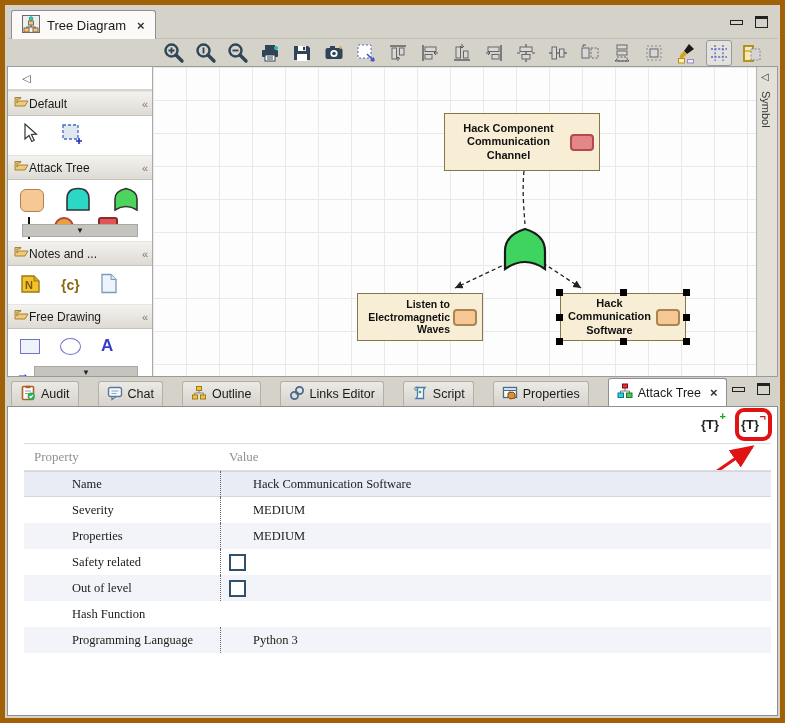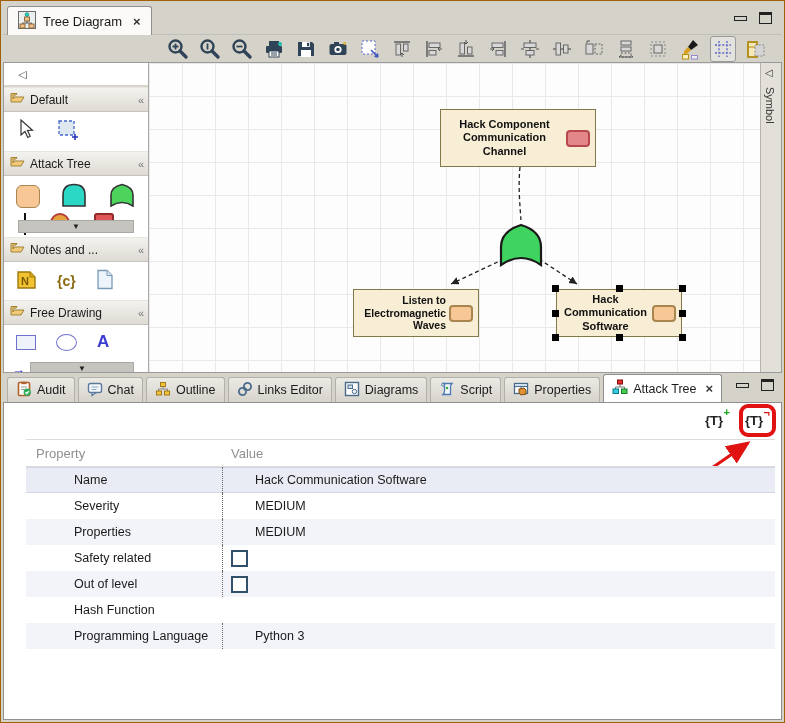--- a/index.html
+++ b/index.html
@@ -1,37 +1,37 @@
 <!DOCTYPE html>
 <html><head>
 <meta charset="utf-8">
 <style>
   html,body{margin:0;padding:0;background:#c9c6bf;}
   body{font-family:"Liberation Sans","DejaVu Sans",sans-serif;}
-  .window{position:relative;width:785px;height:723px;background:#d5d2ca;border:1px solid #a16207;box-sizing:border-box;overflow:hidden;}
+  .window{position:relative;width:785px;height:723px;background:#d5d2ca;border:5px solid #a16207;box-sizing:border-box;overflow:hidden;}
 
   
   .editor-tabbar{position:absolute;left:2px;top:4px;right:2px;height:29px;border-bottom:1px solid #c2bfb8;}
   .editor-tab{position:absolute;left:4px;top:1px;height:28px;background:#fbfaf8;border:1px solid #8f8f8f;border-bottom:none;border-radius:3px 3px 0 0;display:flex;align-items:center;gap:7px;padding:0 10px;font-size:13px;color:#1a1a1a;}
   .tab-close{color:#333;font-size:13px;font-weight:bold;cursor:pointer;margin-left:4px;}
   .minmax{position:absolute;right:10px;top:7px;display:flex;gap:12px;align-items:center;}
   .btn-min{width:13px;height:5px;border:1px solid #222;box-sizing:border-box;}
   .btn-max{width:13px;height:12px;border:1px solid #222;border-top:3px solid #222;box-sizing:border-box;}
 
   
   .toolbar{position:absolute;left:2px;top:34px;right:2px;height:27px;display:flex;justify-content:flex-end;align-items:center;gap:8px;padding-right:14px;box-sizing:border-box;}
   .tool{width:24px;height:24px;display:flex;align-items:center;justify-content:center;border-radius:3px;}
   .tool svg{display:block;}
   .tool.pressed{background:#e4e2dc;border:1px solid #9a9a9a;}
 
   
   .main{position:absolute;left:2px;top:61px;right:2px;height:311px;background:#fff;border:1px solid #9a9a9a;box-sizing:border-box;}
   .palette{position:absolute;left:0;top:0;bottom:0;width:144px;background:#fff;border-right:1px solid #aaa;overflow:hidden;font-size:12px;}
   .pal-top{height:22px;border-bottom:2px solid #d8d5ce;display:flex;align-items:center;padding-left:14px;color:#444;font-size:11px;}
-  .pal-header{height:23px;background:linear-gradient(#f4f2ee,#dedbd4);border-bottom:1px solid #c6c3bc;border-top:1px solid #e8e5de;display:flex;align-items:center;gap:5px;padding:0 6px;color:#1a1a1a;}
+  .pal-header{height:23px;background:linear-gradient(#f4f2ee,#dedbd4);border-bottom:1px solid #c6c3bc;border-top:1px solid #e8e5de;display:flex;align-items:center;padding:0 6px;color:#1a1a1a;}
   .pal-header .pin{margin-left:auto;color:#777;font-size:11px;letter-spacing:-2px;}
   .pal-row{display:flex;align-items:center;gap:20px;padding:7px 12px;}
   .pal-scrollwrap{position:relative;height:24px;margin:0;overflow:hidden;}
   .pal-scrollwrap .shapes{display:flex;align-items:flex-start;gap:24px;padding:0 20px;}
   .scrollbar-h{position:absolute;left:14px;right:14px;bottom:4px;height:11px;background:#c6c4bf;border:1px solid #aaa8a3;display:flex;align-items:center;justify-content:center;font-size:8px;color:#222;}
   .blue-arrow{position:absolute;left:8px;bottom:3px;color:#2b2bd6;font-size:13px;font-weight:bold;line-height:1;}
   .vline{width:2px;height:22px;background:#111;}
   .half-orange{width:20px;height:20px;border-radius:50%;background:#e8a23c;border:2px solid #b34040;box-sizing:border-box;}
   .red-shape{width:20px;height:14px;background:#e05555;border:2px solid #8f2a2a;border-radius:3px;box-sizing:border-box;}
   .swatch-node{width:32px;height:23px;background:#f7c795;border:1.5px solid #a9854f;border-radius:6px;box-sizing:border-box;}
@@ -48,35 +48,35 @@
   .node{position:absolute;background:#f7eed5;border:1.5px solid #847748;display:flex;align-items:center;padding:3px 5px;box-sizing:border-box;gap:3px;}
   .node-label{flex:1;text-align:center;font-weight:bold;font-size:11px;line-height:1.22;color:#111;}
   .badge{width:24px;height:17px;border-radius:4px;box-sizing:border-box;flex:none;}
   .badge.red{background:#e4878b;border:2px solid #b5494e;}
   .badge.orange{background:#f7c795;border:2px solid #a9854f;}
   .handle{position:absolute;width:7px;height:7px;background:#000;}
   .diagram-svg{position:absolute;left:0;top:0;pointer-events:none;}
 
   
   .bottom-panel{position:absolute;left:2px;top:373px;right:2px;bottom:2px;}
-  .panel-tabbar{position:relative;height:28px;display:flex;align-items:flex-end;gap:3px;padding-left:4px;}
+  .panel-tabbar{position:relative;height:28px;display:flex;align-items:flex-end;gap:19px;padding-left:4px;}
   .ptab{height:24px;display:flex;align-items:center;gap:5px;padding:0 8px;font-size:12.5px;color:#1a1a1a;border:1px solid #b3b0a9;border-bottom:none;border-radius:3px 3px 0 0;background:linear-gradient(#eceae5,#d6d3cc);}
   .ptab.selected{background:#fff;border-color:#8f8f8f;height:27px;}
   .panel-minmax{position:absolute;right:8px;top:5px;display:flex;gap:12px;align-items:center;}
   .panel-body{position:absolute;left:0;right:0;top:28px;bottom:0;background:#fff;border:1px solid #8f8f8f;box-sizing:border-box;}
   .panel-toolbar{position:absolute;top:0;left:0;right:0;height:34px;display:flex;justify-content:flex-end;align-items:center;gap:14px;padding-right:14px;box-sizing:border-box;}
   .tag-btn{position:relative;font-size:13px;font-weight:bold;color:#222;padding:3px 4px;}
   .tag-btn .mark{position:absolute;top:-4px;right:-3px;font-size:11px;font-weight:bold;}
   .tag-btn .mark.green{color:#18a818;}
   .tag-btn .mark.red{color:#d81515;}
   .red-ring{position:absolute;top:1px;right:5px;width:37px;height:33px;border:4px solid #e11212;border-radius:9px;box-sizing:border-box;pointer-events:none;}
   .annotation{position:absolute;left:570px;top:62px;width:168px;color:#e11212;font-weight:bold;font-size:15px;line-height:1.35;}
   .anno-arrow{position:absolute;left:640px;top:30px;width:140px;height:48px;overflow:visible;pointer-events:none;}
 
-  .prop-table{position:absolute;left:22px;right:6px;top:36px;font-size:12.5px;color:#1a1a1a;}
+  .prop-table{position:absolute;left:16px;right:6px;top:36px;font-size:12.5px;color:#1a1a1a;font-family:Liberation Serif, serif;}
   .thead{display:flex;height:26px;align-items:center;color:#909090;border-top:1px solid #dcdcdc;border-bottom:1px solid #dcdcdc;font-size:13px;}
   .trow{display:flex;height:26px;align-items:center;}
   .trow.odd{background:#f3f4f9;}
   .trow.even{background:#fff;}
   .trow.selected{background:#e9ecf4;box-shadow:inset 0 1px 0 #d3d7e4, inset 0 -1px 0 #d3d7e4;}
   .c-prop{width:196px;flex:none;padding-left:48px;box-sizing:border-box;}
   .thead .c-prop{padding-left:10px;}
   .c-val{flex:1;border-left:1px dotted #666;padding-left:32px;align-self:stretch;display:flex;align-items:center;}
   .thead .c-val{padding-left:8px;border-left:1px dotted transparent;}
   .checkbox{width:17px;height:17px;box-sizing:border-box;margin-left:-24px;display:flex;align-items:center;justify-content:center;}
@@ -420,28 +420,20 @@
       <div class="ptab">
         <span><svg width="16" height="16" viewBox="0 0 16 16">
               <circle cx="5.5" cy="10.5" r="3.6" fill="none" stroke="#4a6a8a" stroke-width="1.8"></circle>
               <circle cx="10.5" cy="5.5" r="3.6" fill="none" stroke="#4a6a8a" stroke-width="1.8"></circle>
               <path d="M6.8 9.2 L9.2 6.8" stroke="#4a6a8a" stroke-width="1.8"></path>
             </svg></span>
         <span>Links Editor</span>
       </div>
       <div class="ptab">
         <span><svg width="16" height="16" viewBox="0 0 16 16">
-              <rect x="1.5" y="1.5" width="13" height="13" fill="#fff" stroke="#4a6a8a" stroke-width="1.4"></rect>
-              <rect x="4" y="4" width="4.5" height="3.5" fill="#cfe0f0" stroke="#4a6a8a"></rect>
-              <circle cx="10.5" cy="10.5" r="2.2" fill="#eef4fb" stroke="#4a6a8a"></circle>
-            </svg></span>
-        <span>Diagrams</span>
-      </div>
-      <div class="ptab">
-        <span><svg width="16" height="16" viewBox="0 0 16 16">
               <path d="M5 2.5 H13 Q11.5 4 11.5 5.5 V13.5 H4 Q5.5 12 5.5 10.5 V5 Q5.5 3.5 5 2.5 Z" fill="#f4f8fc" stroke="#4a7ab0" stroke-width="1.3"></path>
               <circle cx="4.2" cy="3.6" r="1.6" fill="none" stroke="#4a7ab0"></circle>
               <circle cx="8" cy="7" r="1.3" fill="#3aaa3a"></circle>
             </svg></span>
         <span>Script</span>
       </div>
       <div class="ptab">
         <span><svg width="16" height="16" viewBox="0 0 16 16">
               <rect x="1.5" y="2.5" width="13" height="10" fill="#fff" stroke="#4a6a8a" stroke-width="1.3"></rect>
               <rect x="1.5" y="2.5" width="13" height="3" fill="#cfe0f0" stroke="#4a6a8a"></rect>

